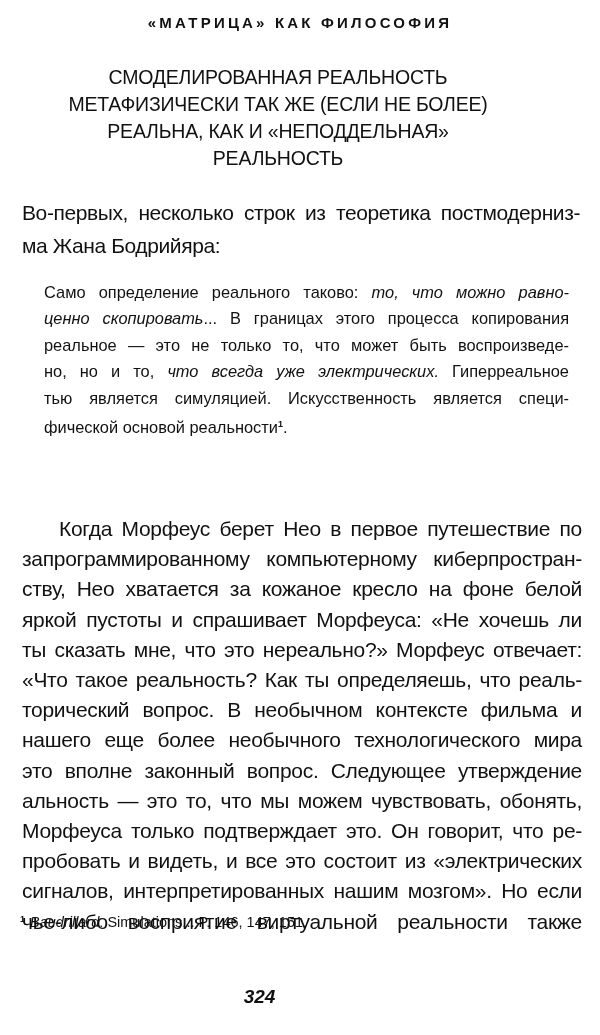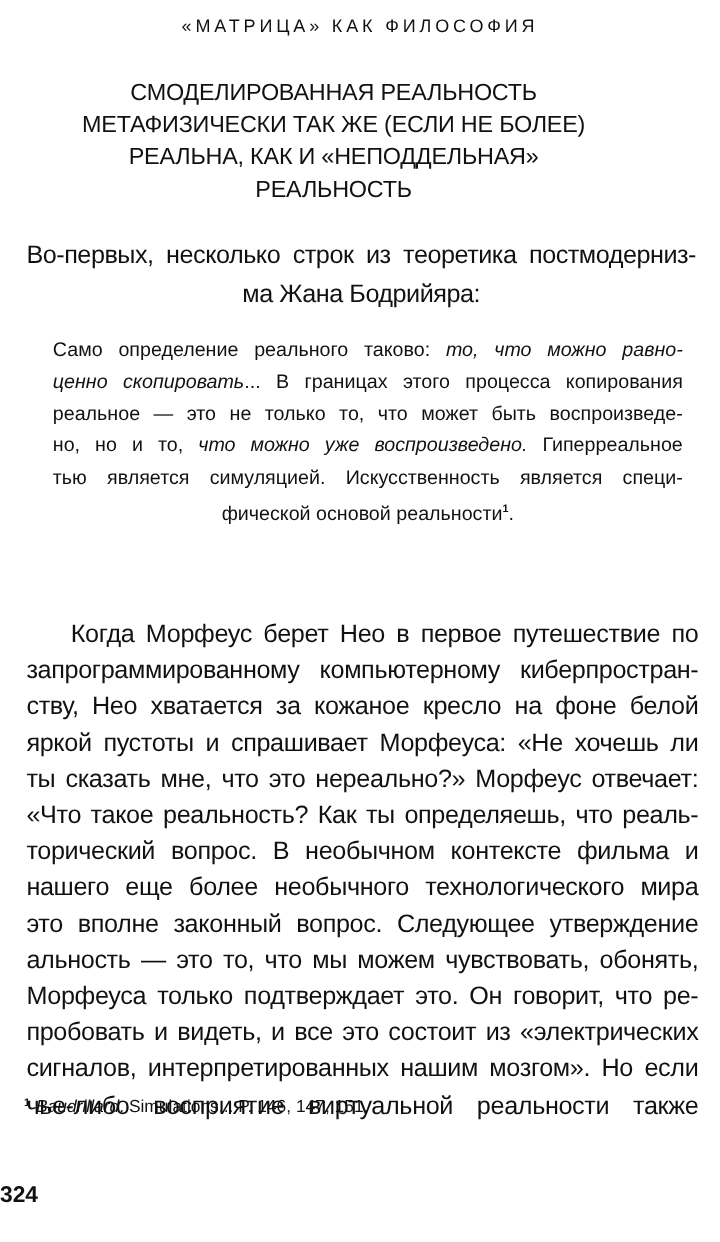--- a/index.html
+++ b/index.html
@@ -1,28 +1,28 @@
 <!DOCTYPE html>
 <html><head>
 <meta charset="utf-8">
 <style>
   html, body { margin: 0; padding: 0; background: #ffffff; }
   body { width: 600px; height: 1035px; position: relative; overflow: hidden; color: #111; font-family: "Liberation Sans", sans-serif; }
-  .running-head { position: absolute; top: 14px; left: 0; width: 600px; text-align: center; font-weight: normal; font-size: 15px; letter-spacing: 3.2px; }
+  .running-head { position: absolute; top: 14px; left: 0; width: 600px; text-align: center; font-weight: bold; font-size: 15px; letter-spacing: 3.2px; }
   .chapter-title { position: absolute; top: 64px; left: 0; width: 556px; text-align: center; font-size: 19.5px; line-height: 27px; letter-spacing: -0.2px; }
   .chapter-title div { white-space: nowrap; }
   .intro { position: absolute; top: 196px; left: 22px; width: 558px; font-size: 21px; line-height: 33px; letter-spacing: -0.4px; }
-  .intro div, .body-text div, .quote div { white-space: nowrap; text-align: center; }
+  .intro div, .body-text div, .quote div { white-space: nowrap; }
   .quote { position: absolute; top: 279px; left: 44px; width: 525px; font-size: 16.4px; line-height: 26.4px; }
   .body-text { position: absolute; top: 495px; left: 22px; width: 560px; font-size: 21px; line-height: 30.2px; letter-spacing: -0.3px; }
   .jl { text-align: justify; text-align-last: justify; }
   .indent { padding-left: 37px; margin-top: 19px; }
   .footnote { position: absolute; top: 914px; left: 20px; font-size: 14.5px; }
   .footnote sup { font-size: 9px; font-weight: bold; margin-right: 5px; vertical-align: 5px; }
-  .page-number { position: absolute; top: 986px; left: 0; width: 519px; font-weight: bold; font-size: 19px; }
+  .page-number { position: absolute; top: 986px; left: 0; width: 519px; text-align: center; font-weight: bold; font-size: 19px; font-style: italic; }
   i { font-style: italic; }
 </style>
 </head>
 <body>
 
 <div class="running-head">«МАТРИЦА» КАК ФИЛОСОФИЯ</div>
 
 <div class="chapter-title">
   <div>СМОДЕЛИРОВАННАЯ РЕАЛЬНОСТЬ</div>
   <div>МЕТАФИЗИЧЕСКИ ТАК ЖЕ (ЕСЛИ НЕ БОЛЕЕ)</div>
@@ -32,21 +32,21 @@
 
 <div class="intro">
   <div class="jl">Во-первых, несколько строк из теоретика постмодерниз-</div>
   <div>ма Жана Бодрийяра:</div>
 </div>
 
 <div class="quote">
   <div class="jl"><span>Само определение реального таково: </span><i>то, что можно равно-</i></div>
   <div class="jl"><i>ценно скопировать</i><span>... В границах этого процесса копирования</span></div>
   <div class="jl">реальное — это не только то, что может быть воспроизведе-</div>
-  <div class="jl"><span>но, но и то, </span><i>что можно уже воспроизведено.</i><span> Гиперреальное</span></div>
+  <div class="jl"><span>но, но и то, </span><i>что всегда уже электрических.</i><span> Гиперреальное</span></div>
   <div class="jl">тью является симуляцией. Искусственность является специ-</div>
   <div><span>фической основой реальности</span><sup style="font-size:9px;font-weight:bold;">1</sup><span>.</span></div>
 </div>
 
 <div class="body-text">
   <div class="jl indent">Когда Морфеус берет Нео в первое путешествие по</div>
   <div class="jl">запрограммированному компьютерному киберпростран-</div>
   <div class="jl">ству, Нео хватается за кожаное кресло на фоне белой</div>
   <div class="jl">яркой пустоты и спрашивает Морфеуса: «Не хочешь ли</div>
   <div class="jl">ты сказать мне, что это нереально?» Морфеус отвечает:</div>

